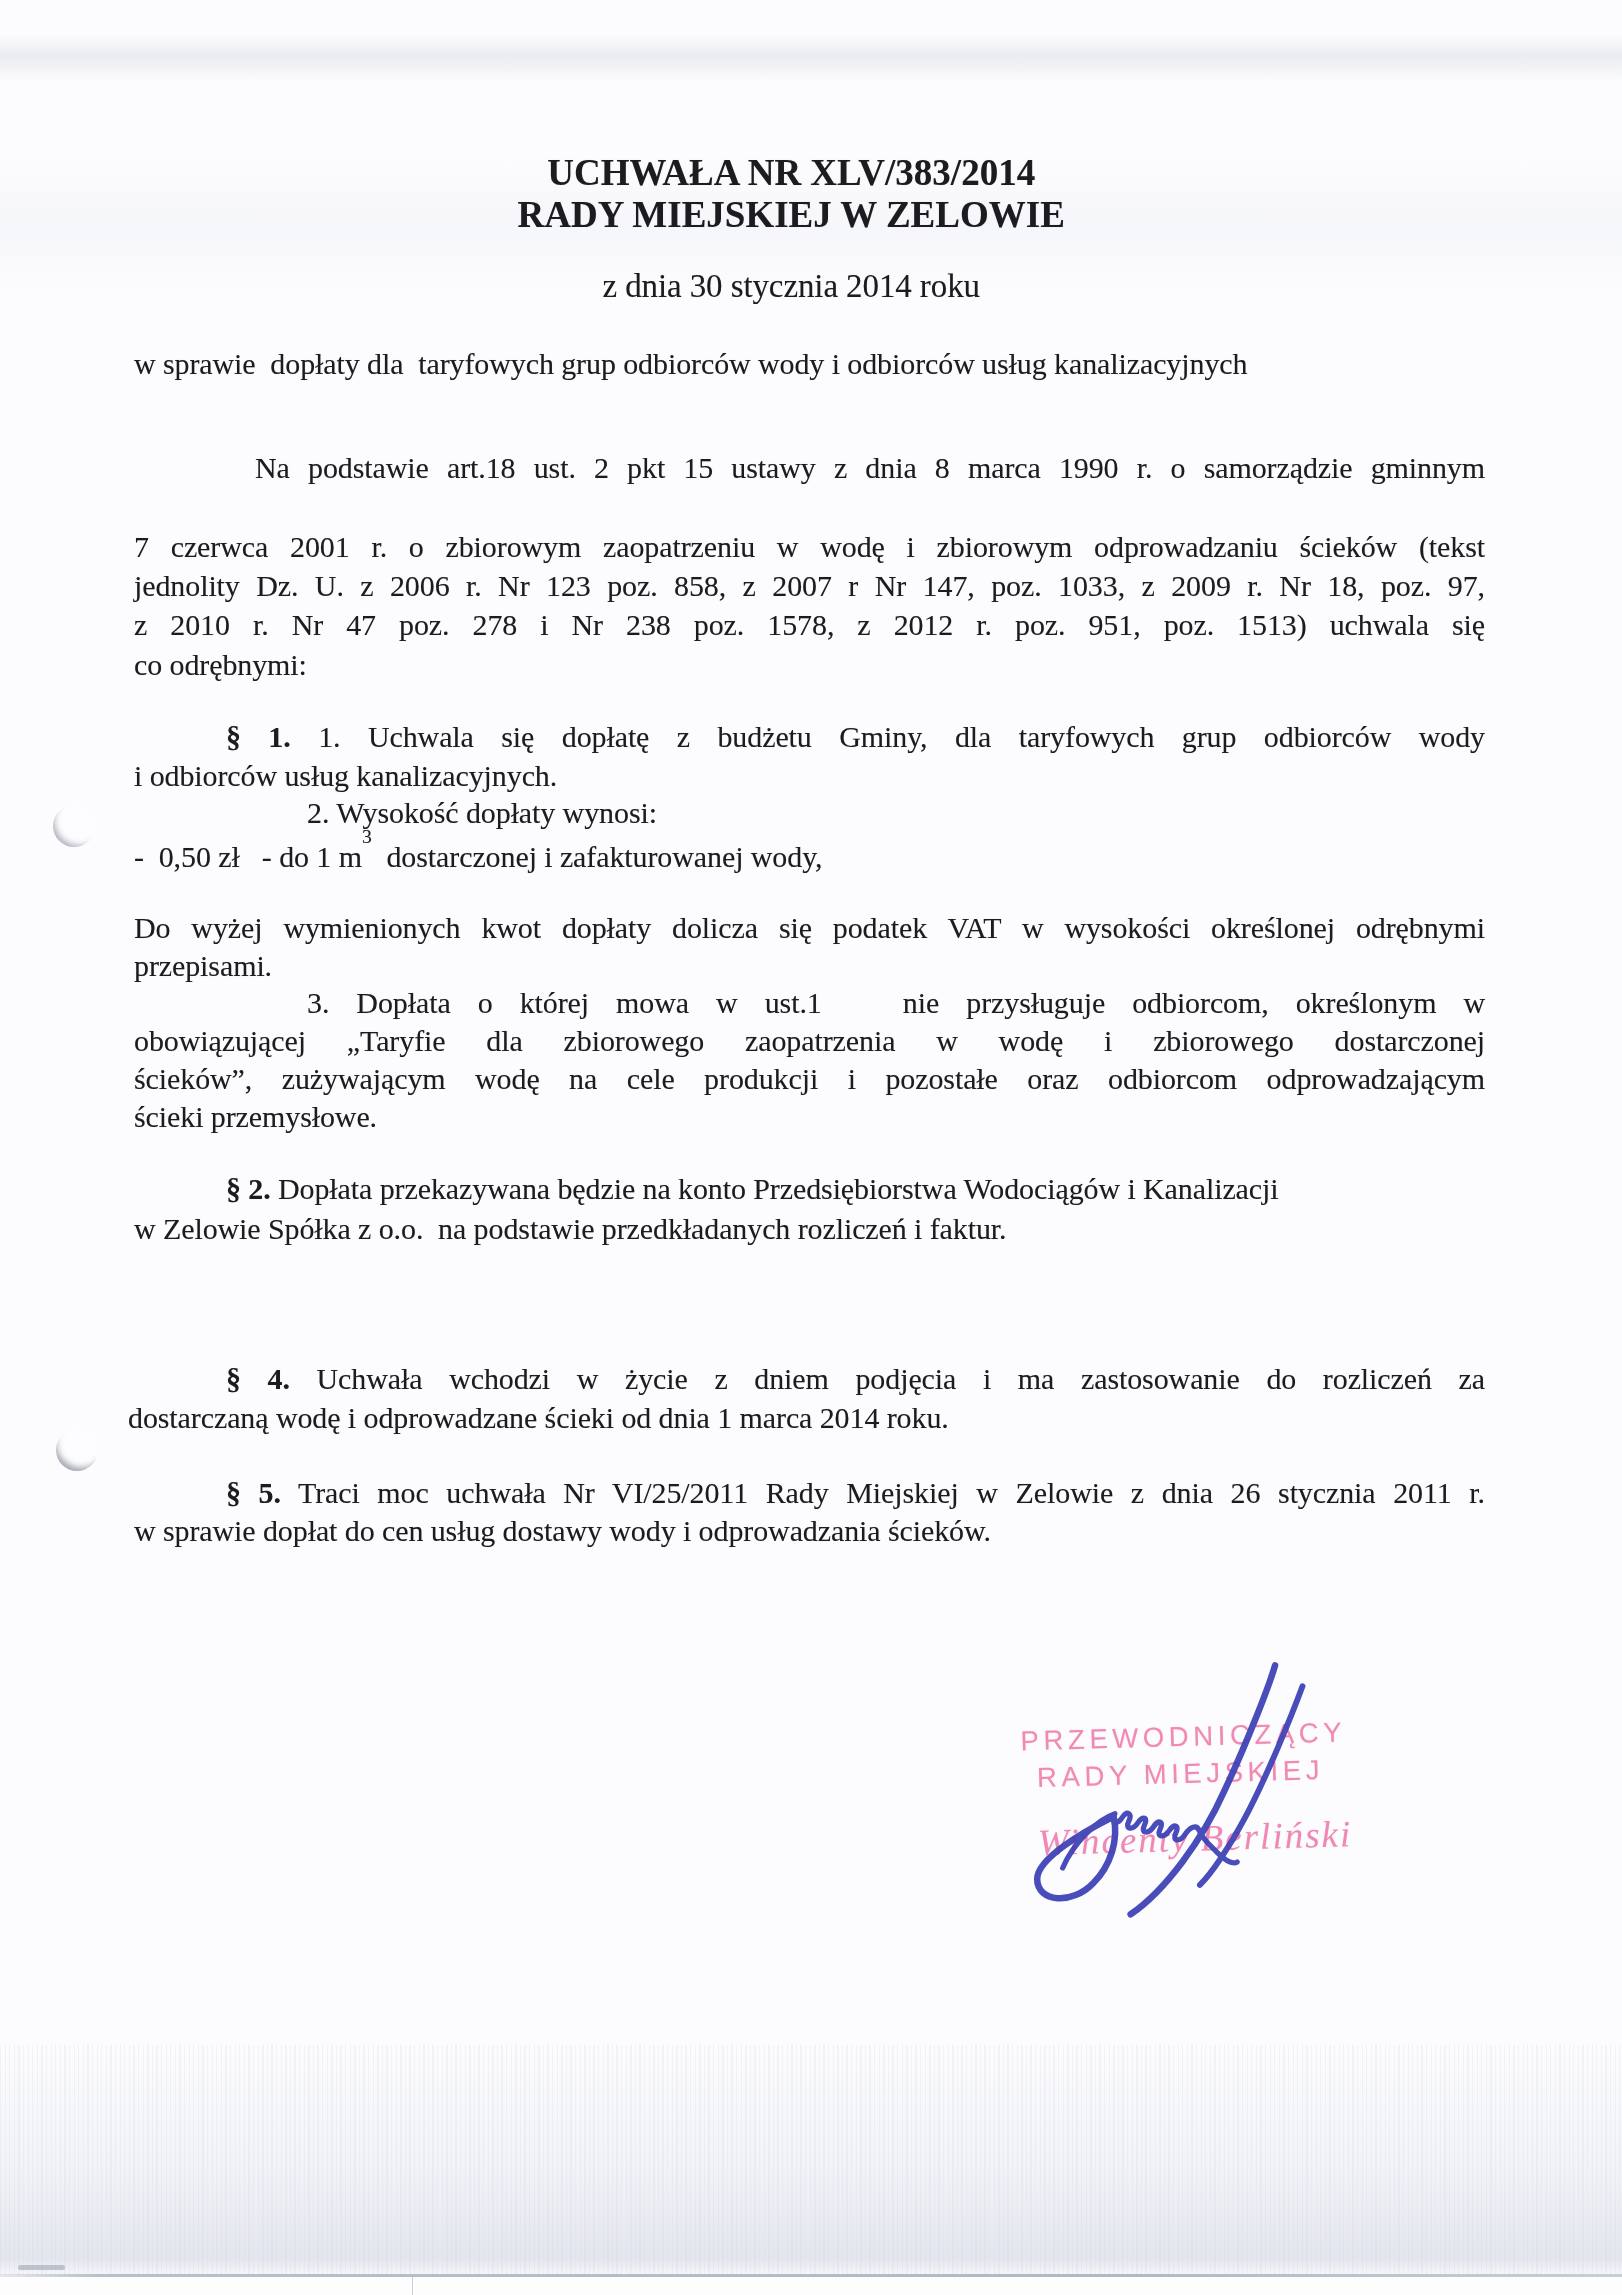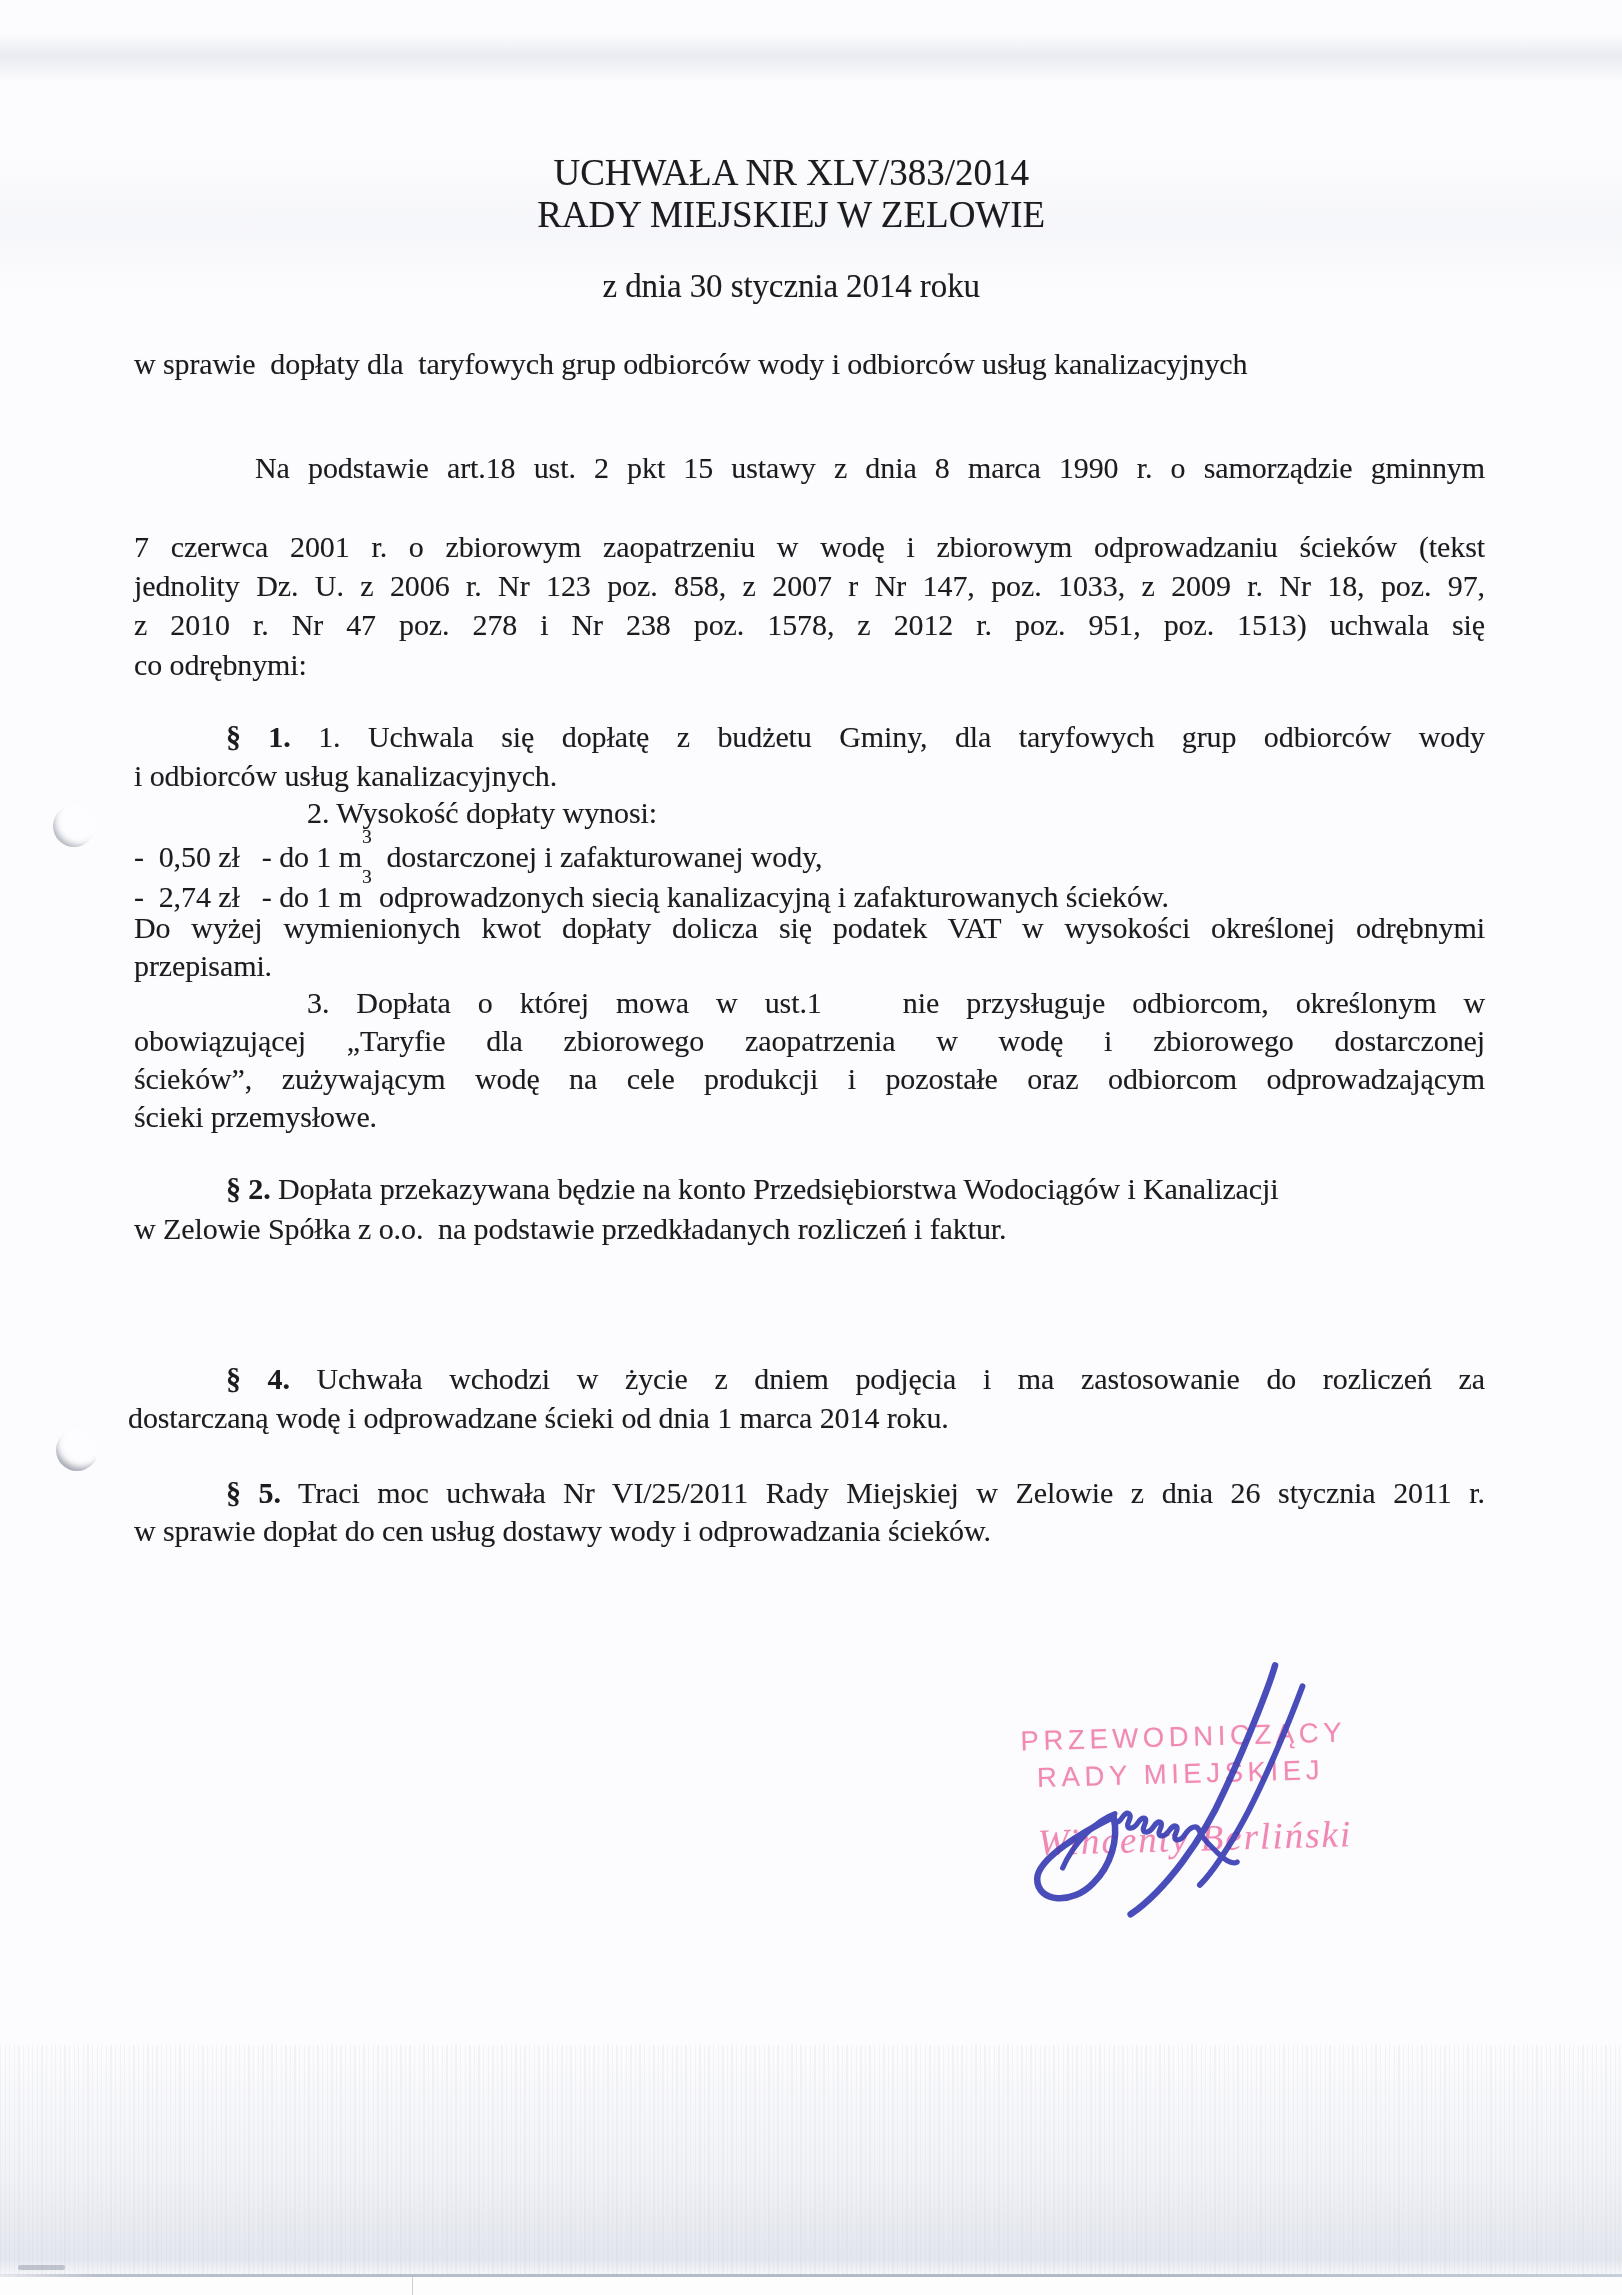--- a/index.html
+++ b/index.html
@@ -36,21 +36,21 @@
     font-size:30px;line-height:38px;color:#1c1c20;
     white-space:pre-wrap;letter-spacing:-0.1px;
     text-shadow:0 0 0.7px rgba(25,25,30,.33);
   }
   .j{text-align:justify;text-align-last:justify;}
   .ind140{text-indent:92px;}
   .ind185{text-indent:121px;}
   .ind265{text-indent:173px;}
   .mk{font-weight:bold;}
   .center{text-align:center;transform:translateX(-18.3px);}
-  .title{font-weight:normal;font-size:37px;line-height:41px;letter-spacing:0;}
+  .title{font-weight:bold;font-size:37px;line-height:41px;letter-spacing:0;}
   .date{font-size:33px;}
   sup.m3{font-size:19.6px;position:relative;top:-13px;letter-spacing:0;}
 
   
   #stamp{
     position:absolute;left:1022px;top:1718px;width:318px;
     transform:rotate(-1.6deg);
     color:#ef7aa9;text-align:center;
     font-family:"Liberation Sans", sans-serif;
     z-index:3;
@@ -89,21 +89,20 @@
   <div class="line j ind185" style="top:449px">Na podstawie art.18 ust. 2 pkt 15 ustawy z dnia 8 marca 1990 r. o samorządzie gminnym</div>
   <div class="line j" style="top:528px">7 czerwca 2001 r. o zbiorowym zaopatrzeniu w wodę i zbiorowym odprowadzaniu ścieków (tekst</div>
   <div class="line j" style="top:567px">jednolity Dz. U. z 2006 r. Nr 123 poz. 858, z 2007 r Nr 147, poz. 1033, z 2009 r. Nr 18, poz. 97,</div>
   <div class="line j" style="top:606px">z 2010 r. Nr 47 poz. 278 i Nr 238 poz. 1578, z 2012 r. poz. 951, poz. 1513) uchwala się</div>
   <div class="line" style="top:646px">co odrębnymi:</div>
 
   <div class="line j ind140" style="top:718px"><b class="mk">§ 1.</b><span> 1. Uchwala się dopłatę z budżetu Gminy, dla taryfowych grup odbiorców wody</span></div>
   <div class="line" style="top:757px">i odbiorców usług kanalizacyjnych.</div>
   <div class="line ind265" style="top:794px">2. Wysokość dopłaty wynosi:</div>
   <div class="line" style="top:831px"><span>-  0,50 zł   - do 1 m</span><sup class="m3">3</sup><span>  dostarczonej i zafakturowanej wody,</span></div>
-  <div class="line" style="top:871px"><span>-  2,74 zł   - do 1 m</span><sup class="m3">3</sup><span> odprowadzonych siecią kanalizacyjną i zafakturowanych ścieków.</span></div>
   <div class="line j" style="top:909px">Do wyżej wymienionych kwot dopłaty dolicza się podatek VAT w wysokości określonej odrębnymi</div>
   <div class="line" style="top:947px">przepisami.</div>
   <div class="line j ind265" style="top:984px">3. Dopłata o której mowa w ust.1   nie przysługuje odbiorcom, określonym w</div>
   <div class="line j" style="top:1022px">obowiązującej „Taryfie dla zbiorowego zaopatrzenia w wodę i zbiorowego dostarczonej</div>
   <div class="line j" style="top:1060px">ścieków”, zużywającym wodę na cele produkcji i pozostałe oraz odbiorcom odprowadzającym</div>
   <div class="line" style="top:1098px">ścieki przemysłowe.</div>
 
   <div class="line ind140" style="top:1170px"><b class="mk">§ 2.</b><span> Dopłata przekazywana będzie na konto Przedsiębiorstwa Wodociągów i Kanalizacji</span></div>
   <div class="line" style="top:1210px">w Zelowie Spółka z o.o.  na podstawie przedkładanych rozliczeń i faktur.</div>
 

